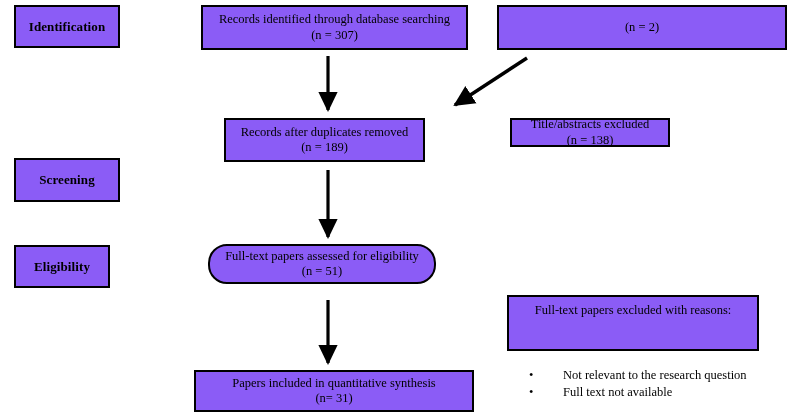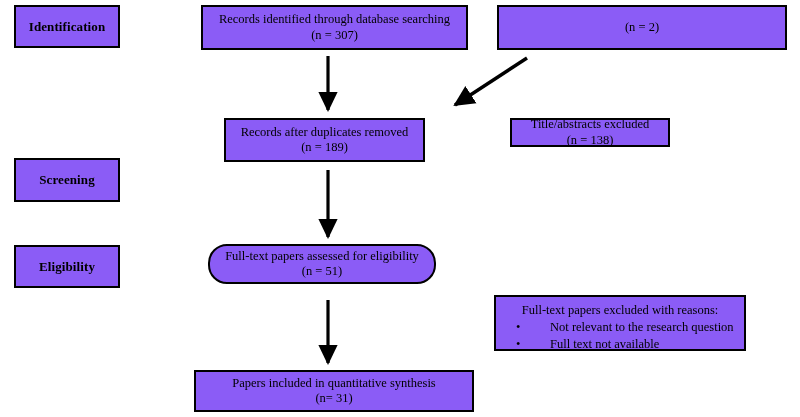--- a/index.html
+++ b/index.html
@@ -87,21 +87,21 @@
 <div id="diagram">
 
   <div class="box stage-label" style="left:14px; top:5px; width:106px; height:43px;">
     <span>Identification</span>
   </div>
 
   <div class="box stage-label" style="left:14px; top:118px; width:106px; height:44px;margin-top:40px;">
     <span>Screening</span>
   </div>
 
-  <div class="box stage-label" style="left:14px; top:245px; width:106px; height:43px;">
+  <div class="box stage-label" style="left:14px; top:245px; width:96px; height:43px;">
     <span>Eligibility</span>
   </div>
 
 
   <div class="box" style="left:195px; top:5px; width:267px; height:45px;margin-left:6px;">
     <span class="line1">Records identified through database searching</span>
     <span class="line2">(n = 307)</span>
   </div>
 
   <div class="box" style="left:497px; top:5px; width:290px; height:45px;">
@@ -116,21 +116,21 @@
   <div class="box" style="left:510px; top:118px; width:160px; height:29px;">
     <span class="line1">Title/abstracts excluded</span>
     <span class="line2">(n = 138)</span>
   </div>
 
   <div class="box" style="left:208px; top:244px; width:228px; height:40px;border-radius:19px;">
     <span class="line1">Full-text papers assessed for eligibility</span>
     <span class="line2">(n = 51)</span>
   </div>
 
-  <div class="box reasons-box" style="left:494px; top:295px; width:252px; height:56px;">
+  <div class="box reasons-box" style="left:507px; top:295px; width:252px; height:56px;gap:48px;">
     <span class="reasons-heading">Full-text papers excluded with reasons:</span>
     <ul class="reasons-list">
       <li>
         <span class="bullet-dot">•</span>
         <span>Not relevant to the research question</span>
       </li>
       <li>
         <span class="bullet-dot">•</span>
         <span>Full text not available</span>
       </li>

